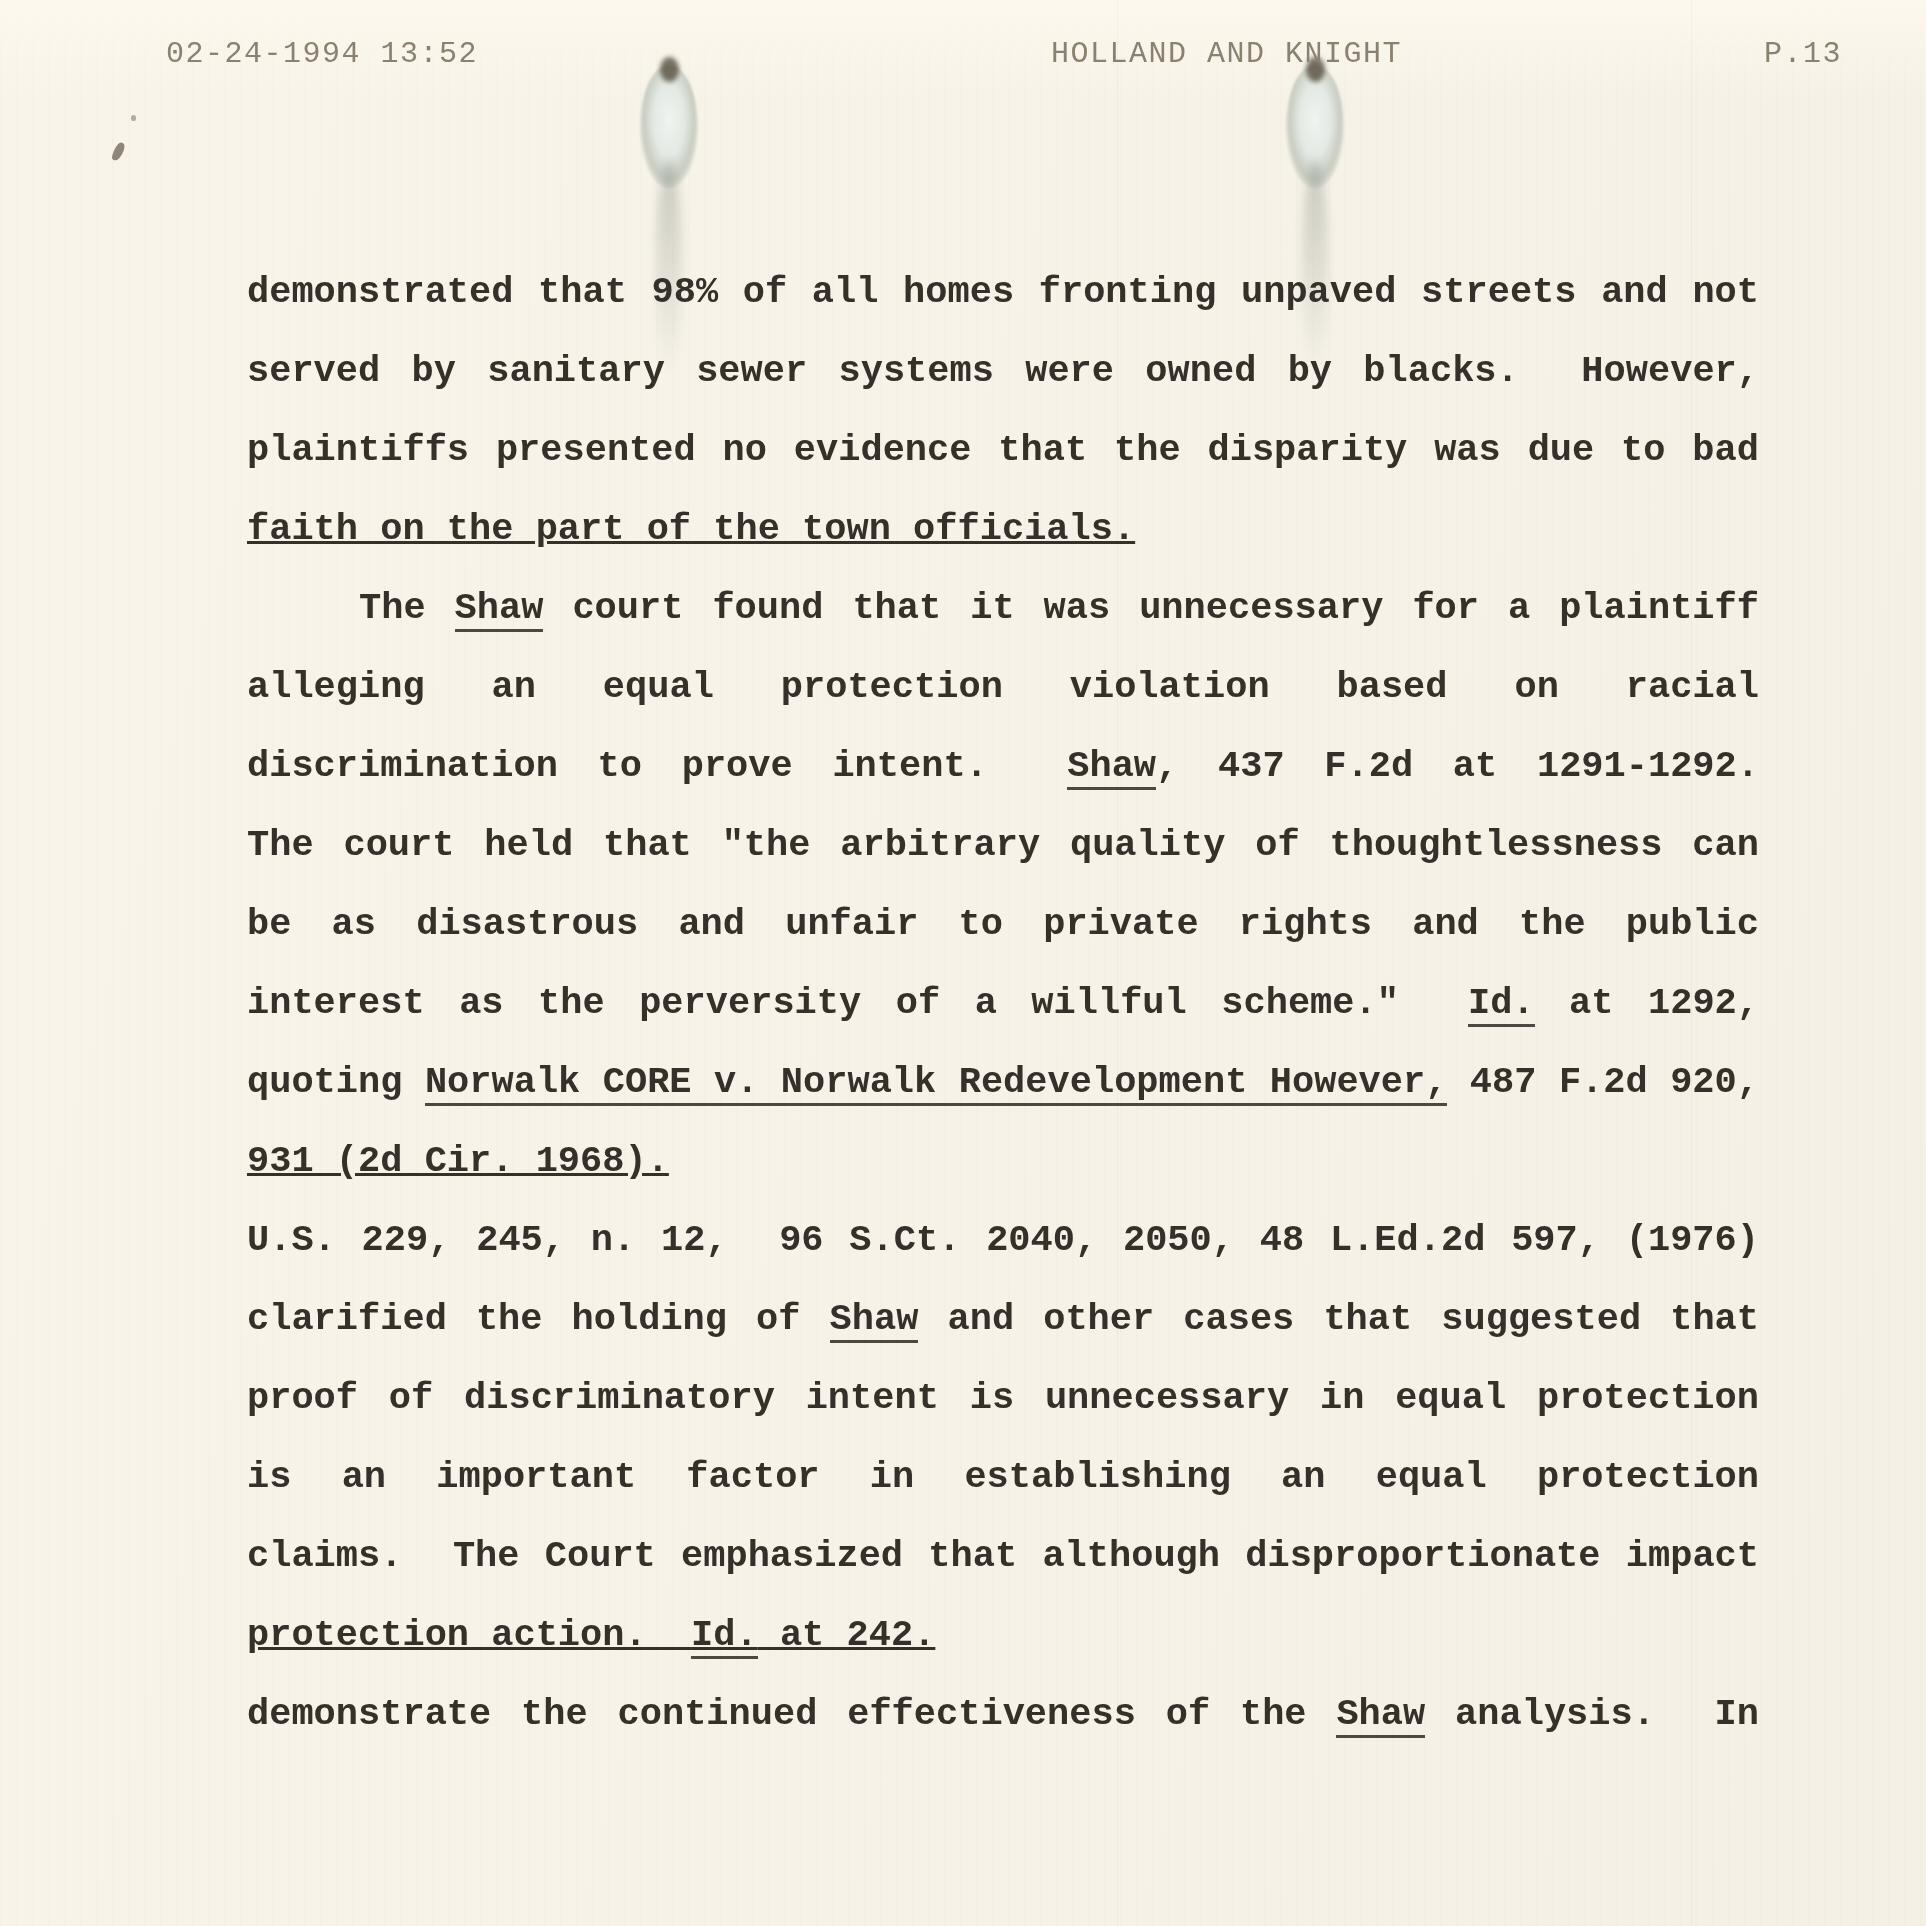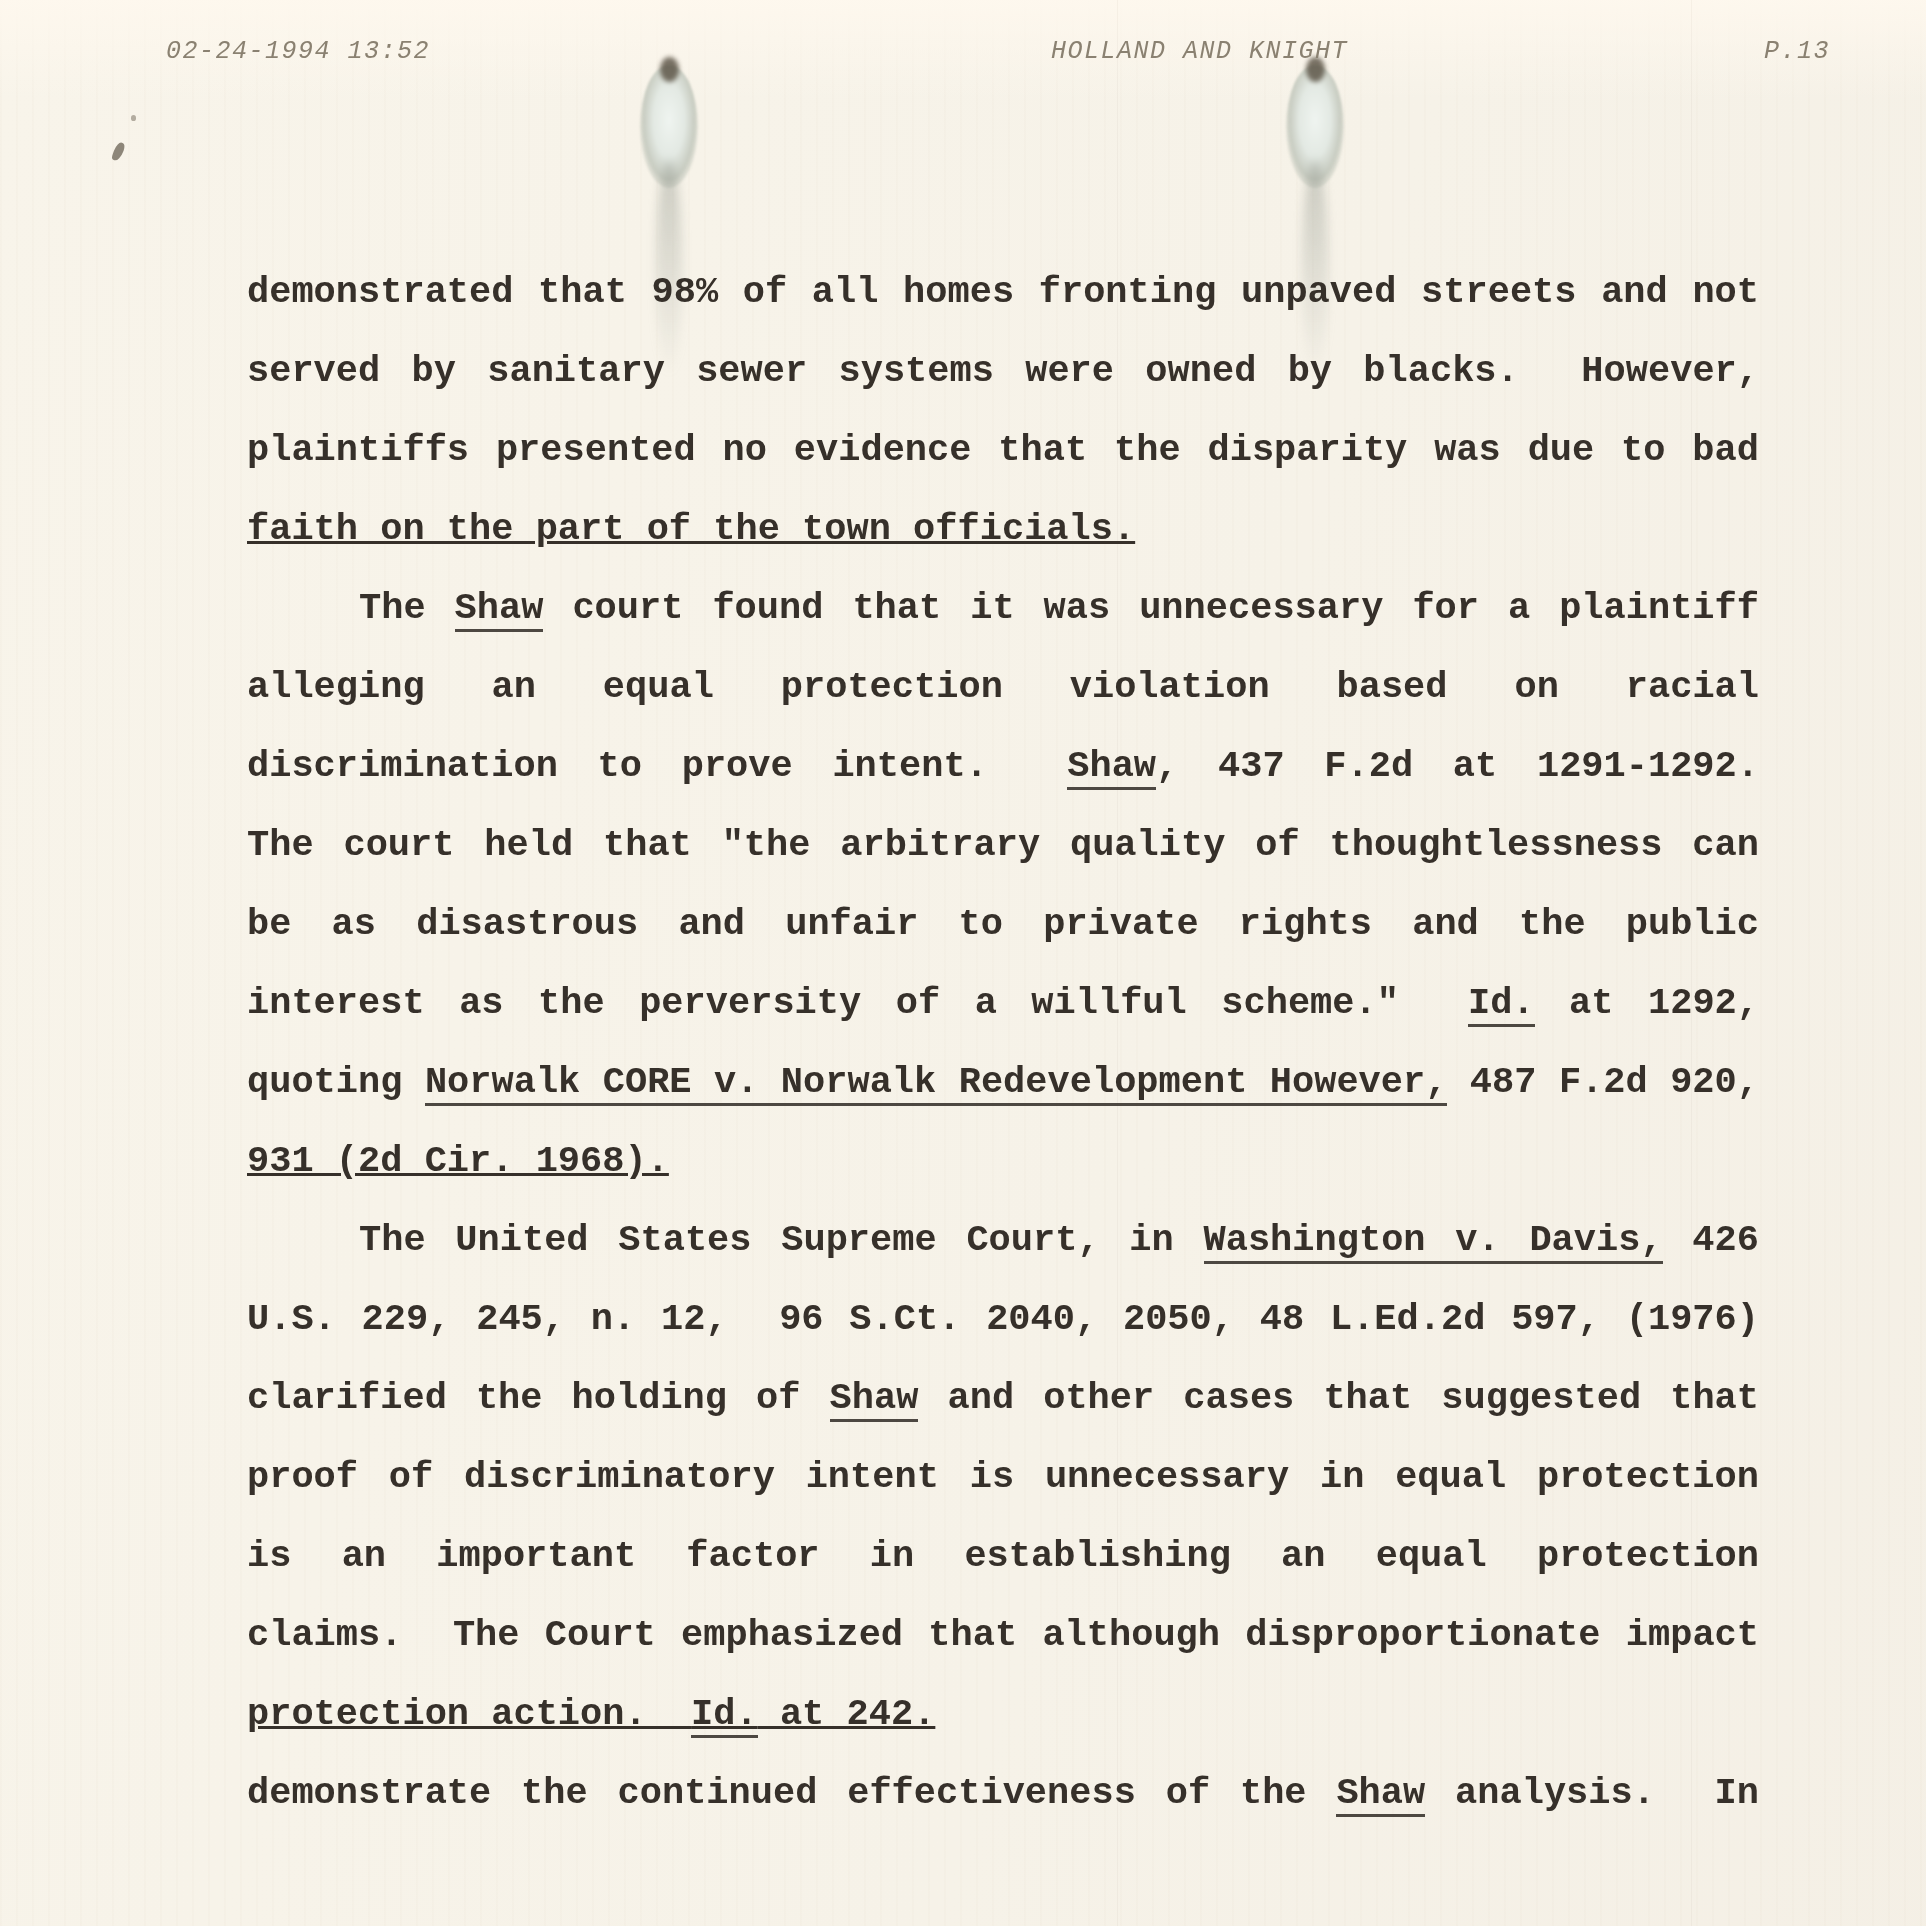--- a/index.html
+++ b/index.html
@@ -20,22 +20,22 @@
     position:absolute;left:0;top:0;right:0;height:100px;pointer-events:none;
     background:linear-gradient(to bottom,rgba(254,248,238,.95),rgba(254,248,238,0));
   }
   .crease{position:absolute;top:0;bottom:0;width:1.2px;background:rgba(120,100,80,.05);}
   .crease-1{left:1117px;}
   .crease-2{left:1691px;}
 
   
   .fax-header span{
     position:absolute;top:37px;
-    font-size:25px;font-weight:400;letter-spacing:1.5px;
-    color:#8a8171;white-space:pre;font-style:italic;
+    font-size:30px;font-weight:400;letter-spacing:1.5px;
+    color:#8a8171;white-space:pre;
   }
   .fax-date{left:166px;}
   .fax-sender{left:1005px;top:39px;margin-left:46px;}
   .fax-page-indicator{left:1764px;top:40px;}
 
   
   .punch{
     position:absolute;width:58px;height:123px;border-radius:50%;
     background:radial-gradient(ellipse at 50% 45%,#eff4f0 0%,#e3e9e3 38%,#c8ccc1 62%,rgba(180,180,165,0) 78%);
     filter:blur(0.8px);
@@ -103,21 +103,20 @@
       <div class="line"><span>plaintiffs presented no evidence that the disparity was due to bad</span></div>
       <div class="line no-just"><span>faith on the part of the town officials.</span></div>
       <div class="line"><span class="indent"></span><span>The </span><span class="u">Shaw</span><span> court found that it was unnecessary for a plaintiff</span></div>
       <div class="line"><span>alleging an equal protection violation based on racial</span></div>
       <div class="line"><span>discrimination to prove intent.&nbsp; </span><span class="u">Shaw</span><span>, 437 F.2d at 1291-1292.</span></div>
       <div class="line"><span>The court held that "the arbitrary quality of thoughtlessness can</span></div>
       <div class="line"><span>be as disastrous and unfair to private rights and the public</span></div>
       <div class="line"><span>interest as the perversity of a willful scheme."&nbsp; </span><span class="u">Id.</span><span> at 1292,</span></div>
       <div class="line"><span>quoting </span><span class="u">Norwalk CORE v. Norwalk Redevelopment However,</span><span> 487 F.2d 920,</span></div>
       <div class="line no-just"><span>931 (2d Cir. 1968).</span></div>
-      <div class="line"><span class="indent"></span><span>The United States Supreme Court, in </span><span class="u">Washington v. Davis,</span><span> 426</span></div>
       <div class="line"><span>U.S. 229, 245, n. 12,&nbsp; 96 S.Ct. 2040, 2050, 48 L.Ed.2d 597, (1976)</span></div>
       <div class="line"><span>clarified the holding of </span><span class="u">Shaw</span><span> and other cases that suggested that</span></div>
       <div class="line"><span>proof of discriminatory intent is unnecessary in equal protection</span></div>
       <div class="line"><span>is an important factor in establishing an equal protection</span></div>
       <div class="line"><span>claims.&nbsp; The Court emphasized that although disproportionate impact</span></div>
       <div class="line no-just"><span>protection action.&nbsp; </span><span class="u">Id.</span><span> at 242.</span></div>
       <div class="line"><span>demonstrate the continued effectiveness of the </span><span class="u">Shaw</span><span> analysis.&nbsp; In</span></div>
     </div>
 
 </div>

